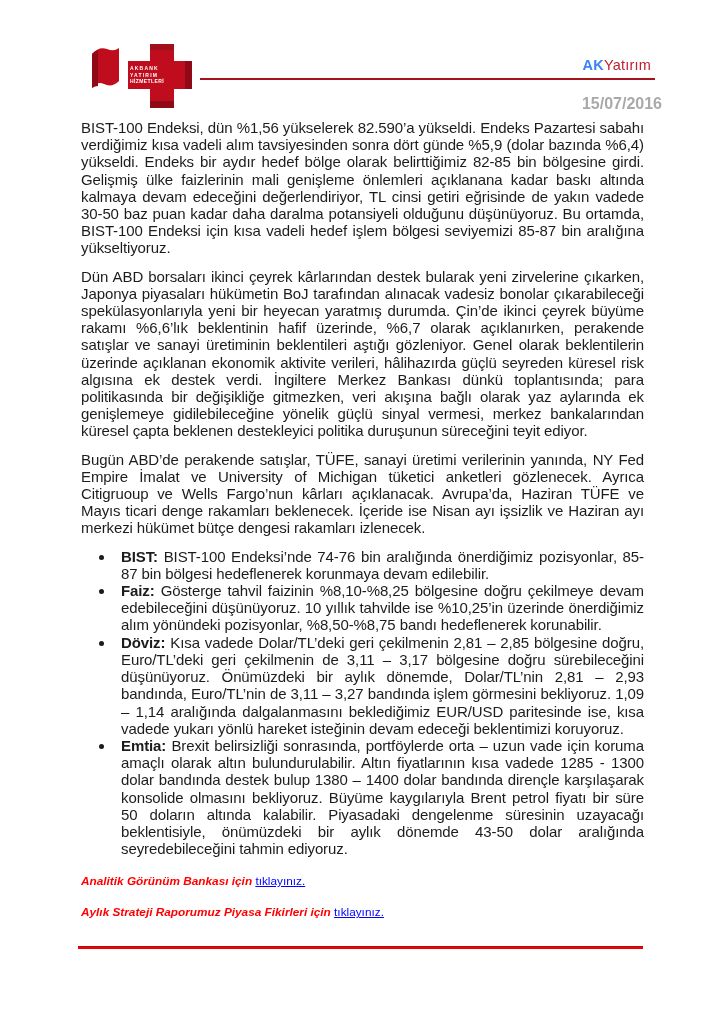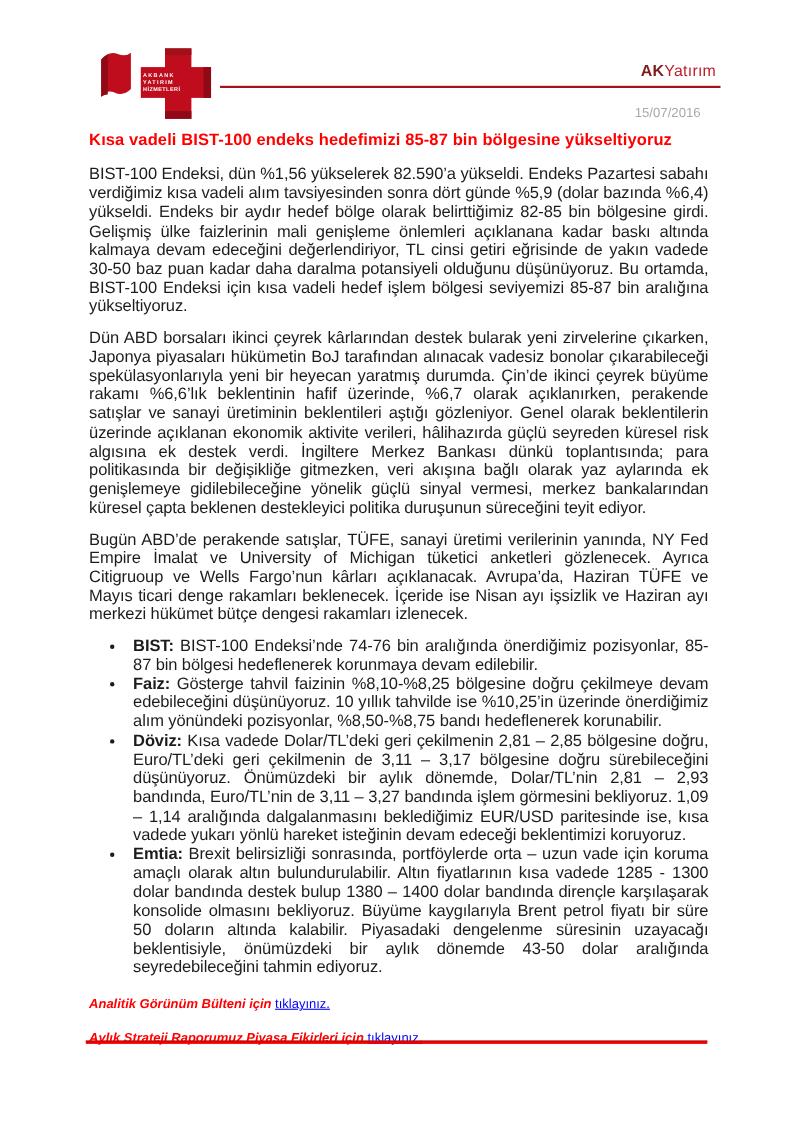--- a/index.html
+++ b/index.html
@@ -11,24 +11,24 @@
   
   .logo{ position:absolute; left:88px; top:42px; width:104px; height:68px; }
   .header-rule{
     position:absolute; left:200px; top:78px; width:455px; height:2px;
     background:#a6121c;
   }
   .wordmark{
     position:absolute; top:57px; right:74px; font-size:14.5px; letter-spacing:.2px;
     white-space:nowrap;
   }
-  .wordmark .ak{ font-weight:700; color:#7f1d1d; }
+  .wordmark .ak{ font-weight:700; color:#3b82f6; }
   .wordmark .yat{ font-weight:400; color:#be1e2d; }
   .date{
-    position:absolute; top:95px; right:88px; font-size:12px; color:#a9a9a9;
+    position:absolute; top:95px; right:63px; font-size:16px; color:#a9a9a9;font-weight:bold;
   }
   
   .content{ position:absolute; left:81px; top:119px; width:563px; }
   .headline{
     color:#ff0000; font-size:15px; font-weight:700; margin-bottom:14px;
     letter-spacing:.1px;
   }
   .body-text{ font-size:15px; line-height:17.2px; letter-spacing:-0.1px; }
   .body-text p{ text-align:justify; margin-bottom:11px; }
   ul.bullets{ margin:2px 0 6px 0; padding-left:34px; list-style:disc; }
@@ -67,37 +67,36 @@
 
   <div class="header-rule"></div>
 
   <div class="wordmark">
     <span class="ak">AK</span><span class="yat">Yatırım</span>
   </div>
 
   <div class="date">15/07/2016</div>
 
   <div class="content">
-    <h1 class="headline">Kısa vadeli BIST-100 endeks hedefimizi 85-87 bin bölgesine yükseltiyoruz</h1>
 
     <div class="body-text">
       <p>BIST-100 Endeksi, dün %1,56 yükselerek 82.590’a yükseldi. Endeks Pazartesi sabahı verdiğimiz kısa vadeli alım tavsiyesinden sonra dört günde %5,9 (dolar bazında %6,4) yükseldi. Endeks bir aydır hedef bölge olarak belirttiğimiz 82-85 bin bölgesine girdi. Gelişmiş ülke faizlerinin mali genişleme önlemleri açıklanana kadar baskı altında kalmaya devam edeceğini değerlendiriyor, TL cinsi getiri eğrisinde de yakın vadede 30-50 baz puan kadar daha daralma potansiyeli olduğunu düşünüyoruz. Bu ortamda, BIST-100 Endeksi için kısa vadeli hedef işlem bölgesi seviyemizi 85-87 bin aralığına yükseltiyoruz.</p>
       <p>Dün ABD borsaları ikinci çeyrek kârlarından destek bularak yeni zirvelerine çıkarken, Japonya piyasaları hükümetin BoJ tarafından alınacak vadesiz bonolar çıkarabileceği spekülasyonlarıyla yeni bir heyecan yaratmış durumda. Çin’de ikinci çeyrek büyüme rakamı %6,6’lık beklentinin hafif üzerinde, %6,7 olarak açıklanırken, perakende satışlar ve sanayi üretiminin beklentileri aştığı gözleniyor. Genel olarak beklentilerin üzerinde açıklanan ekonomik aktivite verileri, hâlihazırda güçlü seyreden küresel risk algısına ek destek verdi. İngiltere Merkez Bankası dünkü toplantısında; para politikasında bir değişikliğe gitmezken, veri akışına bağlı olarak yaz aylarında ek genişlemeye gidilebileceğine yönelik güçlü sinyal vermesi, merkez bankalarından küresel çapta beklenen destekleyici politika duruşunun süreceğini teyit ediyor.</p>
       <p>Bugün ABD’de perakende satışlar, TÜFE, sanayi üretimi verilerinin yanında, NY Fed Empire İmalat ve University of Michigan tüketici anketleri gözlenecek. Ayrıca Citigruoup ve Wells Fargo’nun kârları açıklanacak. Avrupa’da, Haziran TÜFE ve Mayıs ticari denge rakamları beklenecek. İçeride ise Nisan ayı işsizlik ve Haziran ayı merkezi hükümet bütçe dengesi rakamları izlenecek.</p>
 
       <ul class="bullets">
         <li><b>BIST:</b><span> BIST-100 Endeksi’nde 74-76 bin aralığında önerdiğimiz pozisyonlar, 85-87 bin bölgesi hedeflenerek korunmaya devam edilebilir.</span></li>
         <li><b>Faiz:</b><span> Gösterge tahvil faizinin %8,10-%8,25 bölgesine doğru çekilmeye devam edebileceğini düşünüyoruz. 10 yıllık tahvilde ise %10,25’in üzerinde önerdiğimiz alım yönündeki pozisyonlar, %8,50-%8,75 bandı hedeflenerek korunabilir.</span></li>
         <li><b>Döviz:</b><span> Kısa vadede Dolar/TL’deki geri çekilmenin 2,81 – 2,85 bölgesine doğru, Euro/TL’deki geri çekilmenin de 3,11 – 3,17 bölgesine doğru sürebileceğini düşünüyoruz. Önümüzdeki bir aylık dönemde, Dolar/TL’nin 2,81 – 2,93 bandında, Euro/TL’nin de 3,11 – 3,27 bandında işlem görmesini bekliyoruz. 1,09 – 1,14 aralığında dalgalanmasını beklediğimiz EUR/USD paritesinde ise, kısa vadede yukarı yönlü hareket isteğinin devam edeceği beklentimizi koruyoruz.</span></li>
         <li><b>Emtia:</b><span> Brexit belirsizliği sonrasında, portföylerde orta – uzun vade için koruma amaçlı olarak altın bulundurulabilir. Altın fiyatlarının kısa vadede 1285 - 1300 dolar bandında destek bulup 1380 – 1400 dolar bandında dirençle karşılaşarak konsolide olmasını bekliyoruz. Büyüme kaygılarıyla Brent petrol fiyatı bir süre 50 doların altında kalabilir. Piyasadaki dengelenme süresinin uzayacağı beklentisiyle, önümüzdeki bir aylık dönemde 43-50 dolar aralığında seyredebileceğini tahmin ediyoruz.</span></li>
       </ul>
     </div>
 
     <div class="link-line">
-      <span class="link-label">Analitik Görünüm Bülteni için </span><a class="link-anchor">tıklayınız.</a>
+      <span class="link-label">Analitik Görünüm Bankası için </span><a class="link-anchor">tıklayınız.</a>
     </div>
 
     <div class="link-line">
       <span class="link-label">Aylık Strateji Raporumuz Piyasa Fikirleri için </span><a class="link-anchor">tıklayınız.</a>
     </div>
   </div>
 
   <div class="footer-rule"></div>
 
 </div>

